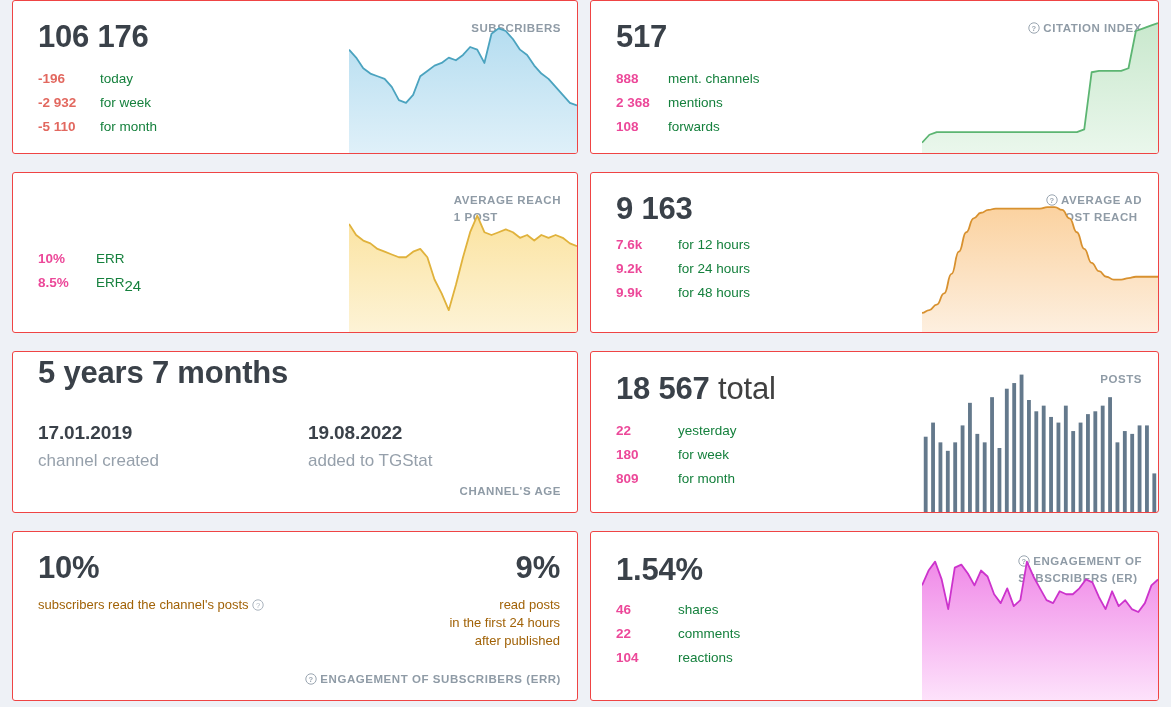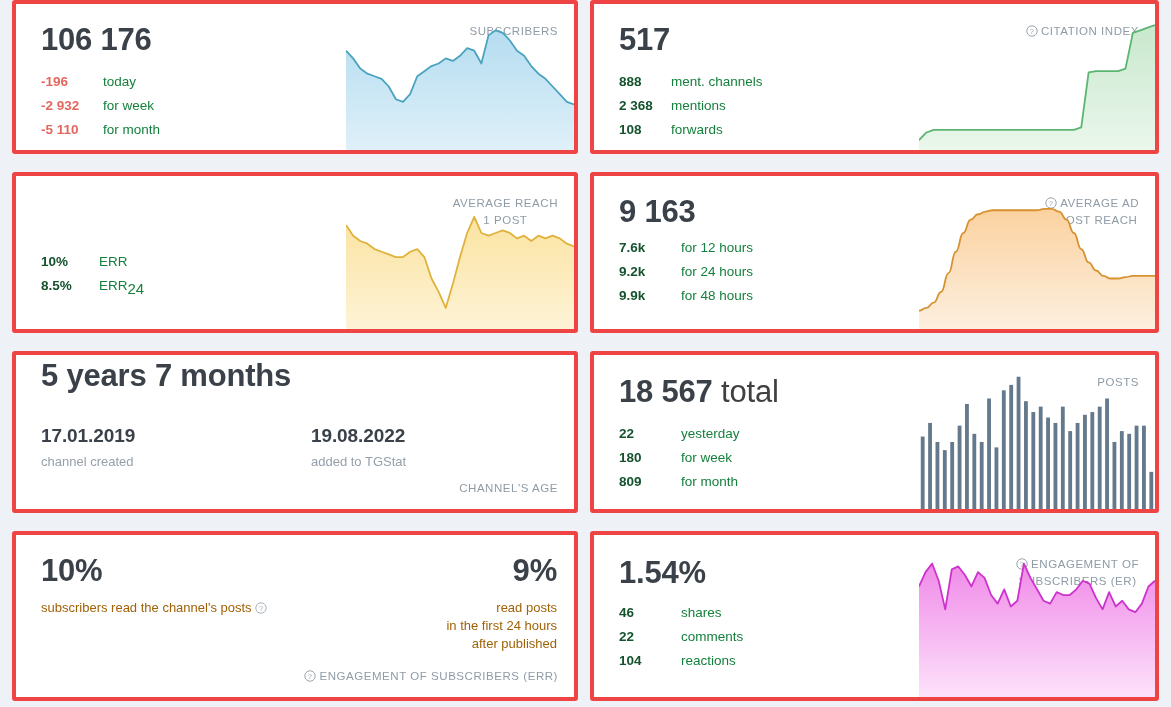--- a/index.html
+++ b/index.html
@@ -21,21 +21,21 @@
     column-gap: 0;
     row-gap: 0;
   }
   .cell { padding: 12px 12px 6px 12px; box-sizing: border-box; }
   .cell.r { padding-left: 0; padding-right: 12px; }
   .cell.top { padding-top: 0; }
 
   .card {
     position: relative;
     background: #ffffff;
-    border: 4px solid #ef4444;
+    border: 1px solid #ef4444;
     border-radius: 3px;
     height: 100%;
     overflow: hidden;
     box-sizing: border-box;
   }
 
   .big {
     position: absolute;
     left: 25px;
     top: 18px;
@@ -47,37 +47,38 @@
   }
   .big .suffix { font-weight: normal; color: #404040; }
 
   .corner {
     position: absolute;
     right: 16px;
     top: 19px;
     font-size: 11.5px;
     color: #8f9ba6;
     letter-spacing: 0.55px;
-    text-align: center;
+    text-align: left;
     line-height: 17px;
     white-space: nowrap;
+    font-weight: bold;
   }
   .corner.bottom { top: auto; bottom: 12px; }
 
   .stats {
     position: absolute;
     left: 25px;
     top: 66px;
     font-size: 13.5px;
     line-height: 24px;
   }
   .stats .row { display: flex; }
   .stats .v {
     font-weight: bold;
-    color: #14532d;
+    color: #ec4899;
     min-width: 62px;
     white-space: nowrap;
   }
   .stats .v.neg { color: #e2685f; }
   .stats .l { color: #15803d; white-space: nowrap; }
 
   .stats.wide .v { min-width: 52px; }
   .stats.pct .v { min-width: 58px; }
 
   sub { font-size: 15px; }
@@ -108,21 +109,21 @@
     display: flex;
   }
   .dcol:first-child { width: 270px; }
   .dval {
     font-size: 19px;
     font-weight: bold;
     color: #3a4149;
     letter-spacing: -0.1px;
   }
   .dlab {
-    font-size: 13px;
+    font-size: 17px;
     color: #96a0ab;
     margin-top: 7px;
   }
 
   
   .errleft {
     position: absolute;
     left: 25px;
     top: 18px;
   }

